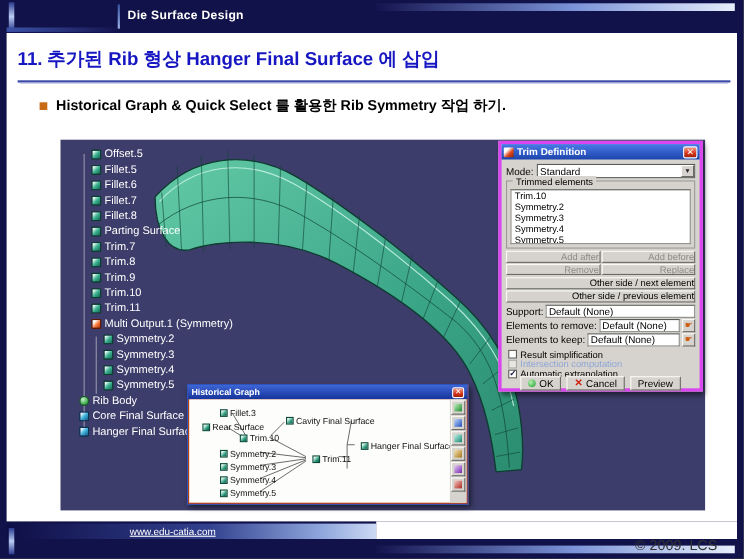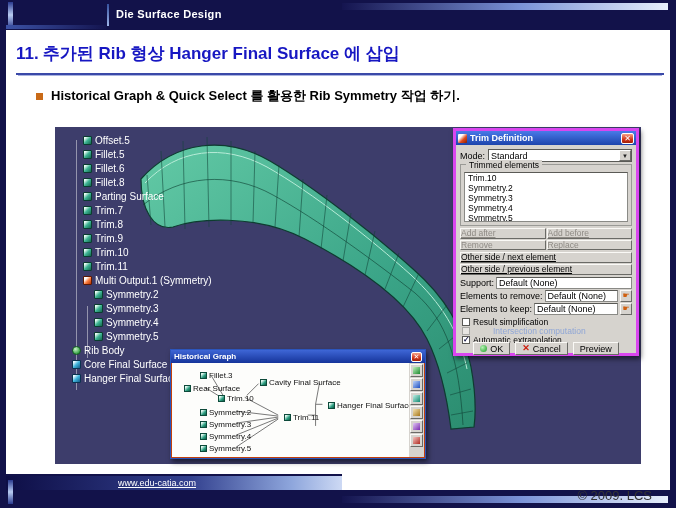--- a/index.html
+++ b/index.html
@@ -58,32 +58,32 @@
   .combo { position:relative; flex:1; background:#fff; border:1px solid #5a5a56; height:13px; line-height:12px; padding:0 14px 0 2px; }
   .combo-arrow { position:absolute; right:0; top:0; width:12px; height:11px; background:#d6d3ce;
                  border:1px solid; border-color:#fff #6a6a66 #6a6a66 #fff; font-size:6px; line-height:10px; text-align:center; color:#222; }
   .grp { position:absolute; top:19px; left:4px; right:4px; height:62px; border:1px solid #9a9a96; }
   .grp-lbl { position:absolute; top:-5px; left:5px; background:#d6d3ce; padding:0 3px; font-size:8.5px; }
   .dlist { position:absolute; left:3px; right:3px; top:7px; bottom:3px; background:#fff;
            border:1px solid #8a8a86; border-top-color:#5a5a56; overflow:hidden; }
   .dli { height:10px; line-height:10px; padding-left:3px; font-size:8.5px; }
   .btns4 { position:absolute; top:83px; left:4px; right:4px; height:22px; display:grid;
            grid-template-columns:1fr 1fr; grid-template-rows:1fr 1fr; gap:1px; }
-  .btn { background:#d6d3ce; border:1px solid; border-color:#faf9f6 #6a6a66 #6a6a66 #faf9f6; text-align:left;
-         font-size:8.5px; line-height:9px; overflow:hidden; cursor:default;text-decoration:underline; }
+  .btn { background:#d6d3ce; border:1px solid; border-color:#faf9f6 #6a6a66 #6a6a66 #faf9f6; text-align:right;
+         font-size:8.5px; line-height:9px; overflow:hidden; cursor:default; }
   .btn.disabled { color:#8e8a84; }
   .btn-wide { position:absolute; left:4px; right:4px; height:11px; }
   .frow { position:absolute; left:4px; right:4px; height:12px; display:flex; align-items:center; gap:2px; }
   .icbtn { width:12px; height:12px; flex:none; background:#d6d3ce; border:1px solid; border-color:#faf9f6 #6a6a66 #6a6a66 #faf9f6;
            font-size:8px; line-height:10px; text-align:center; color:#d06010; cursor:default; }
   .cbrow { position:absolute; left:6px; height:9px; display:flex; align-items:center; gap:3px; font-size:8.5px; }
   .cb { width:8px; height:8px; background:#fff; border:1px solid #5a5a56; flex:none; position:relative; }
   .cb.checked::after { content:"✓"; position:absolute; left:0; top:-2px; font-size:8px; color:#101040; font-weight:bold; }
   .cb.disabled { background:#e8e6e2; border-color:#a8a8a4; }
-  .disabled-text { color:#8fa6d6;margin-left:20px; }
+  .disabled-text { color:#8fa6d6; }
   .dlg-actions { position:absolute; top:197px; left:0; right:0; display:flex; justify-content:center; gap:5px; }
   .abtn { height:13px; display:flex; align-items:center; gap:3px; padding:0 6px; background:#d6d3ce;
           border:1px solid; border-color:#faf9f6 #6a6a66 #6a6a66 #faf9f6; font-size:9px; cursor:default; }
   .ok-glyph { width:7px; height:7px; border-radius:50%; background:radial-gradient(circle at 35% 35%,#b6f2b6,#169a1e); flex:none; }
   .cancel-glyph { color:#cc2010; font-weight:bold; font-size:9px; line-height:9px; flex:none; }
   .cancel-glyph::before { content:"✕"; }
 
   
   .hg { position:absolute; left:115px; top:222px; width:256px; height:110px; background:#c2410c;
         border:1px solid #2b55bd; box-shadow:2px 3px 5px rgba(0,0,0,.55); z-index:5; }
@@ -185,20 +185,24 @@
           <div class="trow" style="padding-left: 26px;">
             <span class="ticon surface-icon"></span>
             <span class="tlbl">Fillet.5</span>
           </div>
           <div class="trow" style="padding-left: 26px;">
             <span class="ticon surface-icon"></span>
             <span class="tlbl">Fillet.6</span>
           </div>
           <div class="trow" style="padding-left: 26px;">
             <span class="ticon surface-icon"></span>
+            <span class="tlbl">Fillet.7</span>
+          </div>
+          <div class="trow" style="padding-left: 26px;">
+            <span class="ticon surface-icon"></span>
             <span class="tlbl">Fillet.8</span>
           </div>
           <div class="trow" style="padding-left: 26px;">
             <span class="ticon surface-icon"></span>
             <span class="tlbl">Parting Surface</span>
           </div>
           <div class="trow" style="padding-left: 26px;">
             <span class="ticon surface-icon"></span>
             <span class="tlbl">Trim.7</span>
           </div>

